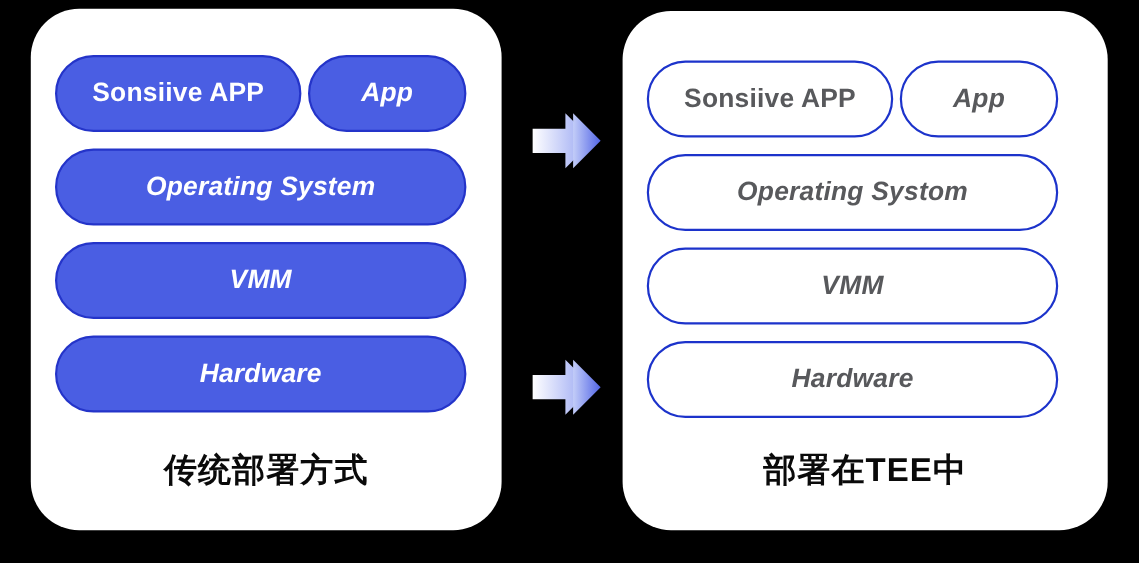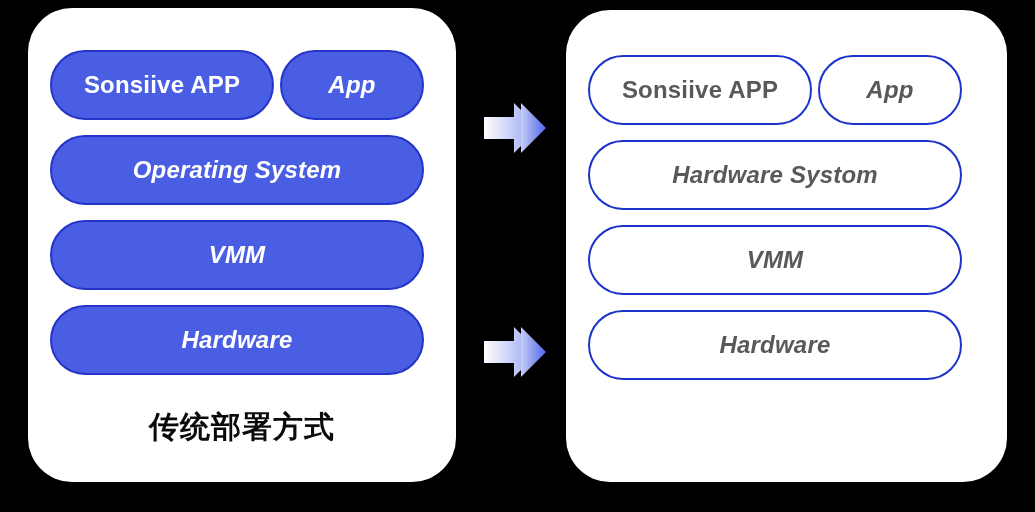--- a/index.html
+++ b/index.html
@@ -141,24 +141,25 @@
     <path d="M37,3 L62,28 L37,53 Z" fill="url(#gFrontB)"></path>
   </svg>
 
   <section class="panel right">
     <div class="stack">
       <div class="row">
         <div class="pill w-main">Sonsiive APP</div>
         <div class="pill w-app">App</div>
       </div>
       <div class="row">
-        <div class="pill grow">Hardware Systom</div>
+        <div class="pill grow">Operating Systom</div>
       </div>
       <div class="row">
         <div class="pill grow">VMM</div>
       </div>
       <div class="row">
         <div class="pill grow">Hardware</div>
       </div>
     </div>
+    <div class="caption">部署在TEE中</div>
   </section>
 
 </div>
 
 </body></html>

